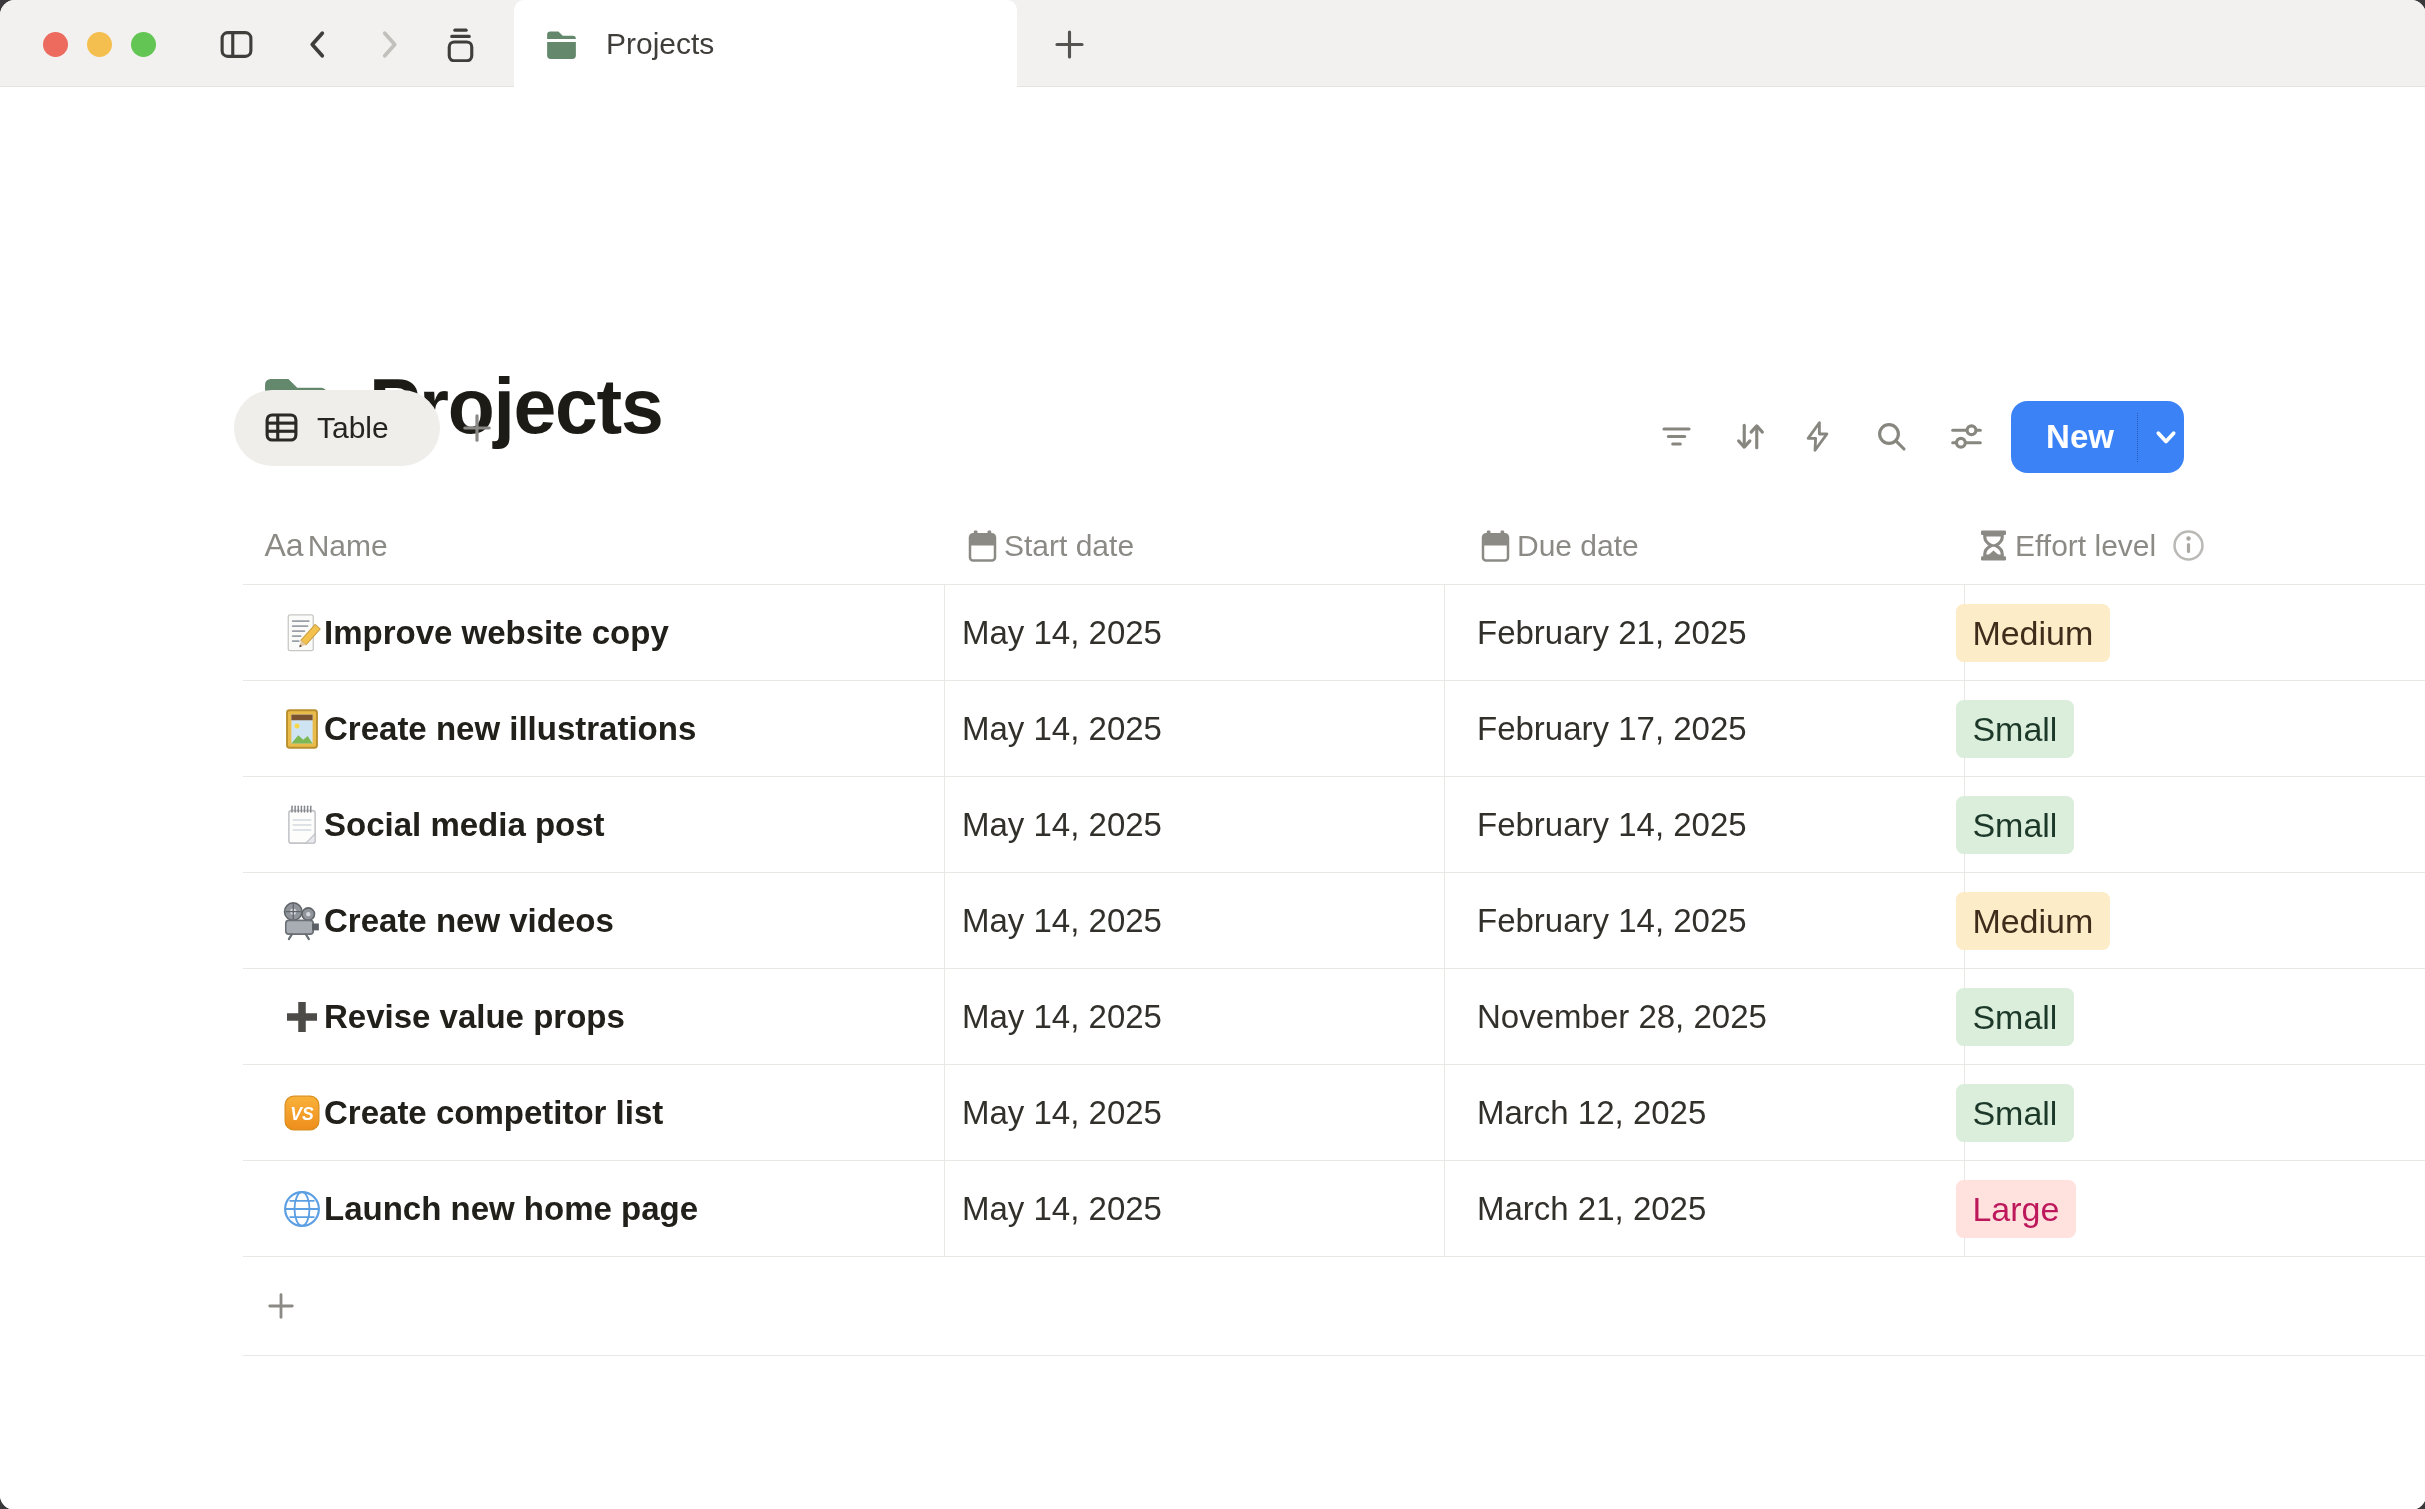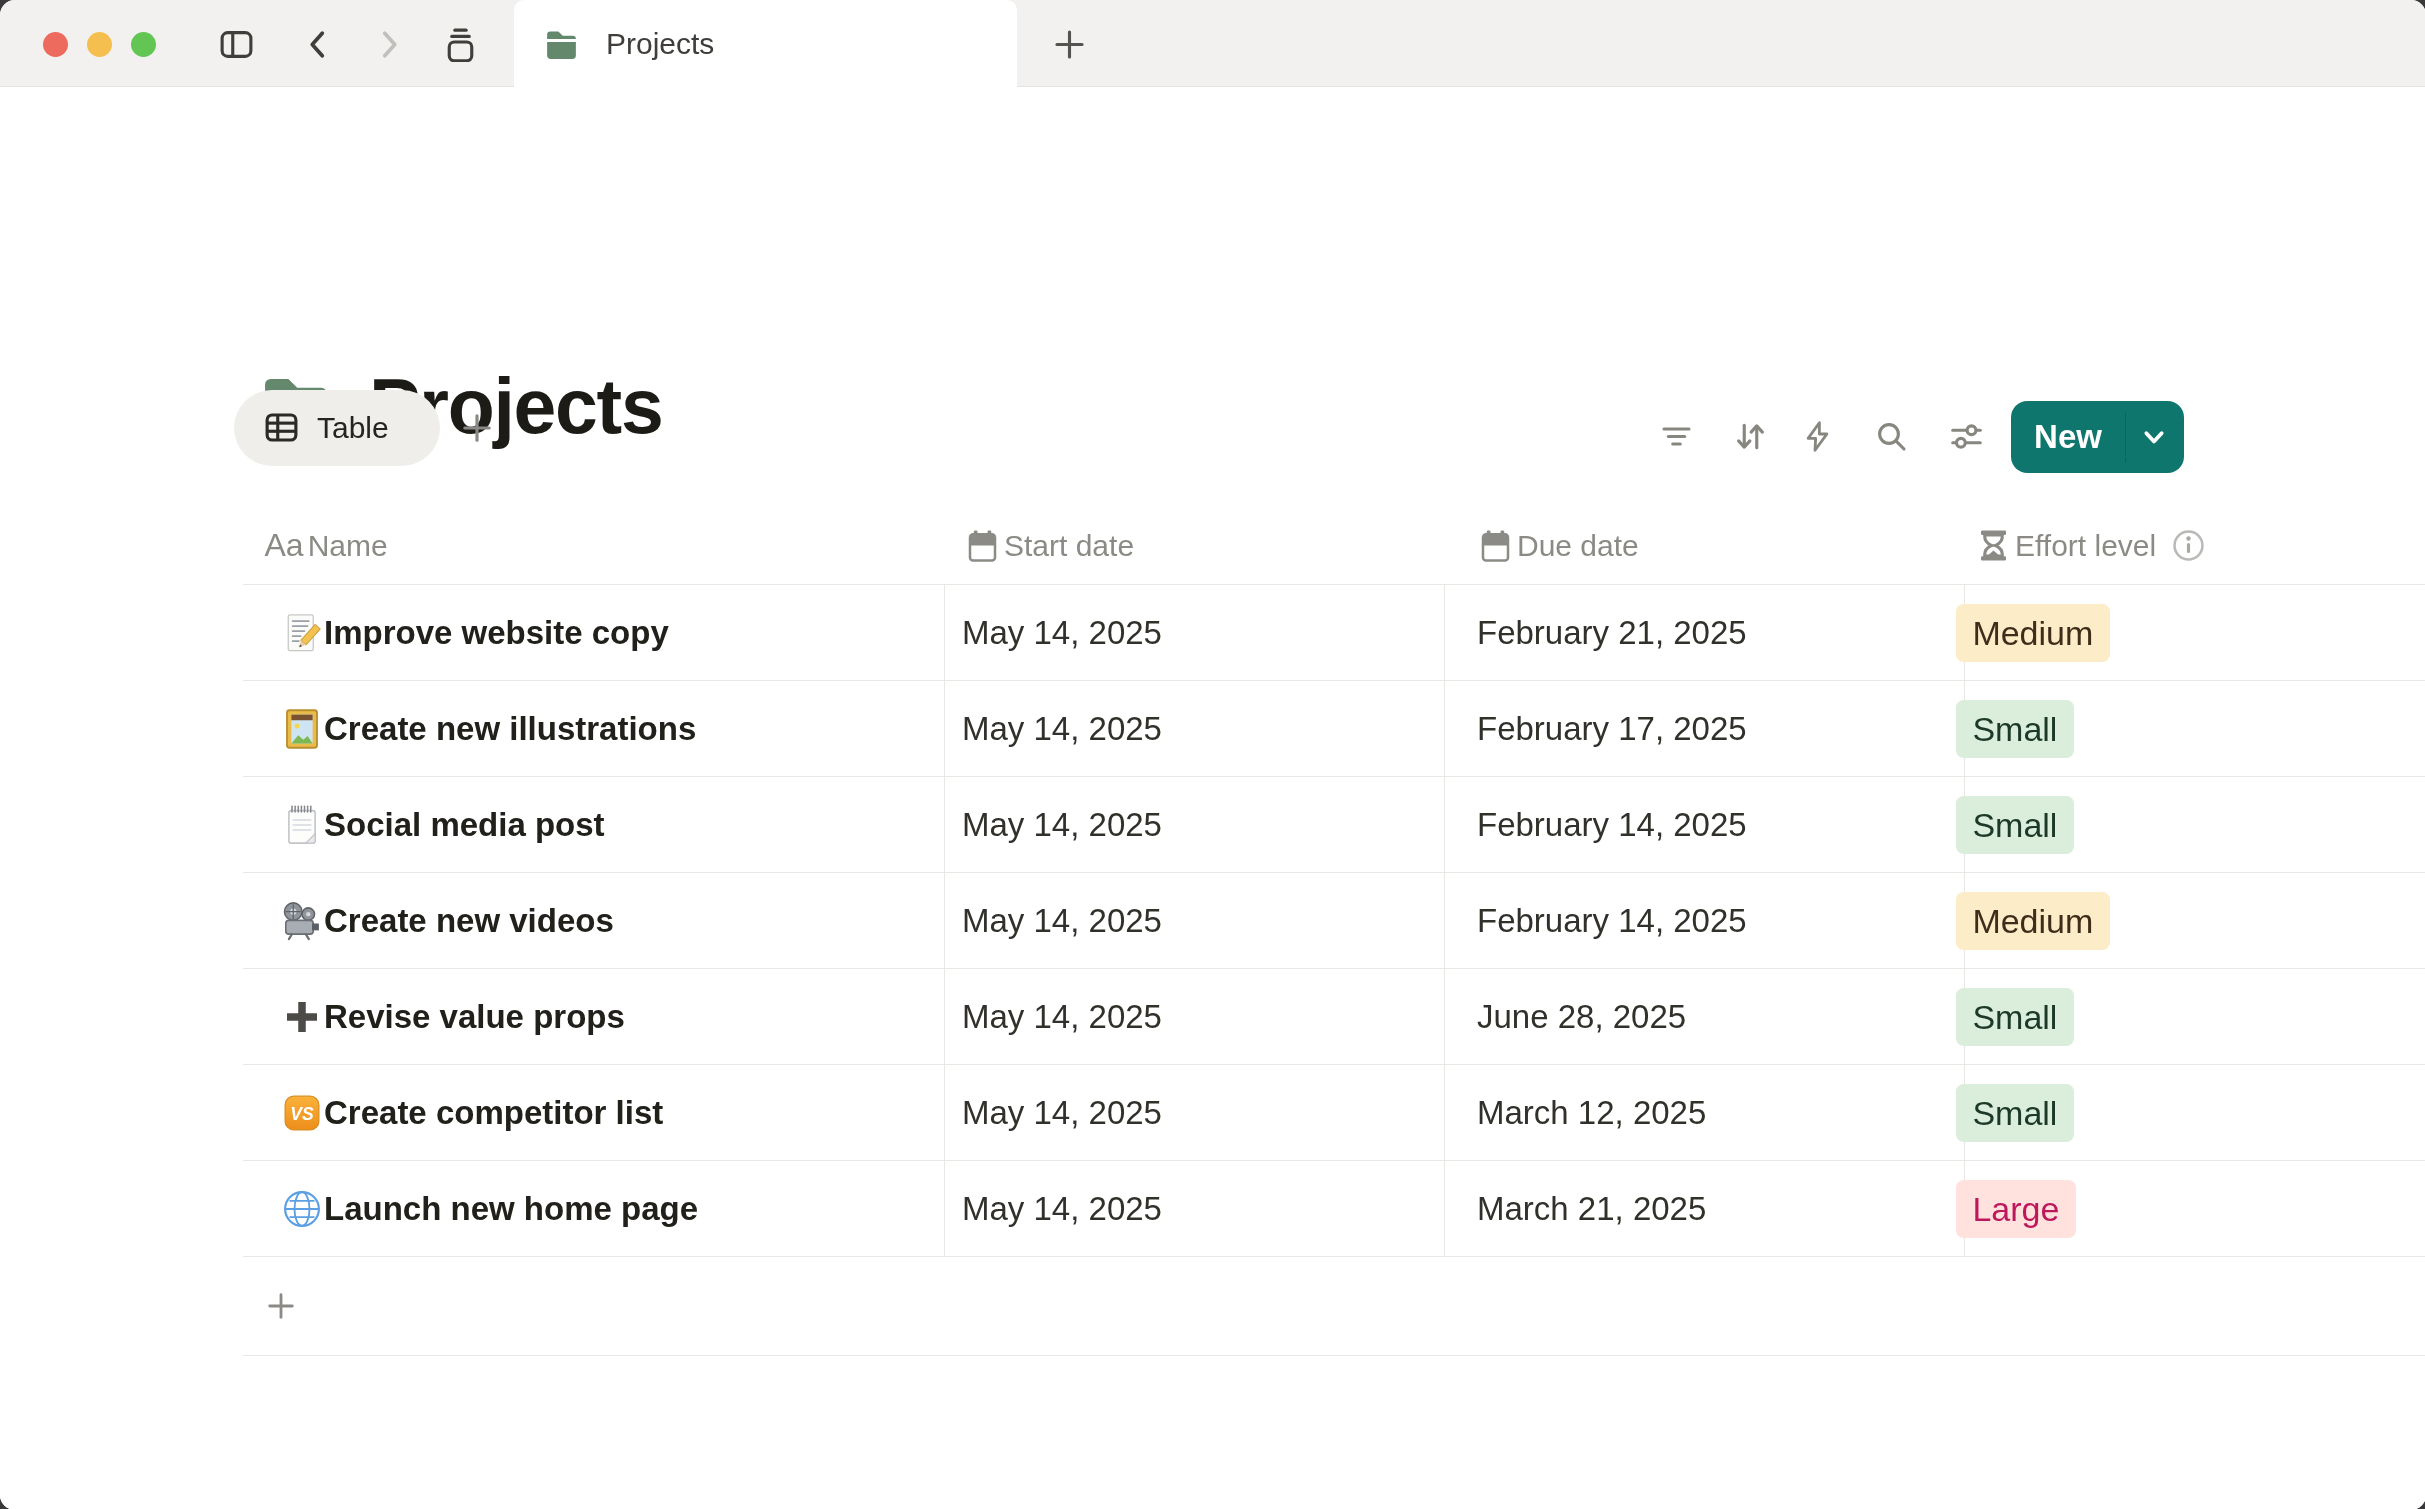--- a/index.html
+++ b/index.html
@@ -176,21 +176,21 @@
     </span>
     <span class="tool-ic" style="left:1949px">
       <svg viewBox="0 0 56 56">
           <line x1="6" y1="18" x2="50" y2="18" stroke="#87867f" stroke-width="5" stroke-linecap="round"></line>
           <circle cx="36" cy="18" r="7" fill="#ffffff" stroke="#87867f" stroke-width="5"></circle>
           <line x1="6" y1="38" x2="50" y2="38" stroke="#87867f" stroke-width="5" stroke-linecap="round"></line>
           <circle cx="19" cy="38" r="7" fill="#ffffff" stroke="#87867f" stroke-width="5"></circle>
         </svg>
     </span>
 
-    <div class="new-btn" style="background: #0f766e;">
+    <div class="new-btn" style="background: #3b82f6; padding-left: 12px;">
       <span class="new-label">New</span>
       <span class="split"></span>
       <span class="chev">
         <svg viewBox="0 0 44 44">
             <polyline points="10,16 22,29 34,16" fill="none" stroke="#ffffff" stroke-width="6" stroke-linecap="round" stroke-linejoin="round"></polyline>
           </svg>
       </span>
     </div>
 
     <div class="table">
@@ -338,21 +338,21 @@
         </div>
 
         <div class="trow">
           <span class="cell-icon">
             <svg viewBox="0 0 64 64">
                 <path d="M26 8 h12 v18 h18 v12 h-18 v18 h-12 v-18 h-18 v-12 h18 z" fill="#4d4b47"></path>
               </svg>
           </span>
           <span class="cell-name">Revise value props</span>
           <span class="cell-start">May 14, 2025</span>
-          <span class="cell-due">June 28, 2025</span>
+          <span class="cell-due">November 28, 2025</span>
           <span class="tag" style="background: rgb(219, 237, 219); color: rgb(28, 56, 41);">Small</span>
         </div>
 
         <div class="trow">
           <span class="cell-icon">
             <svg viewBox="0 0 64 64">
                 <defs>
                   <linearGradient id="vsg" x1="0" y1="0" x2="0" y2="1">
                     <stop offset="0" stop-color="#f9b23a"></stop>
                     <stop offset="1" stop-color="#ee8d1c"></stop>

